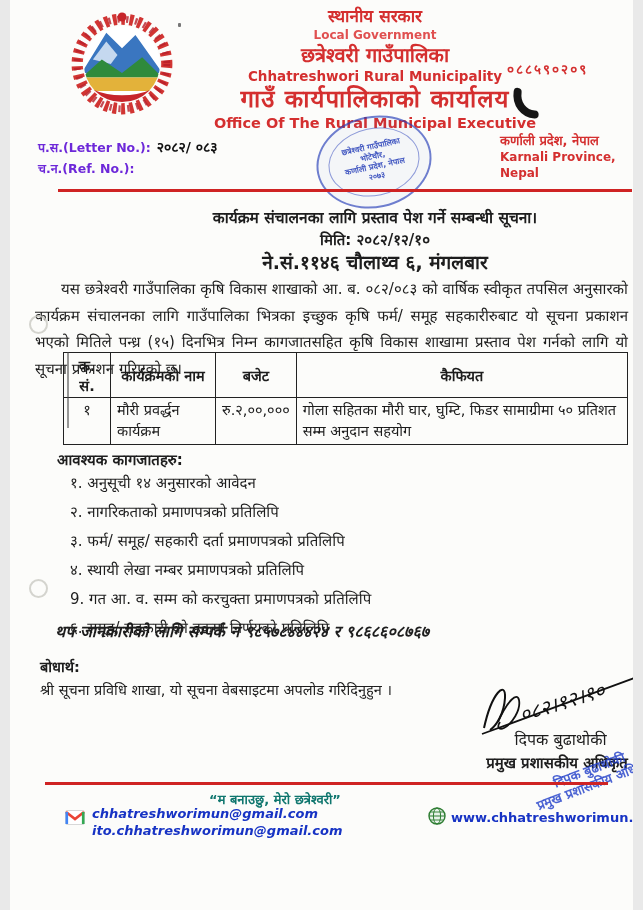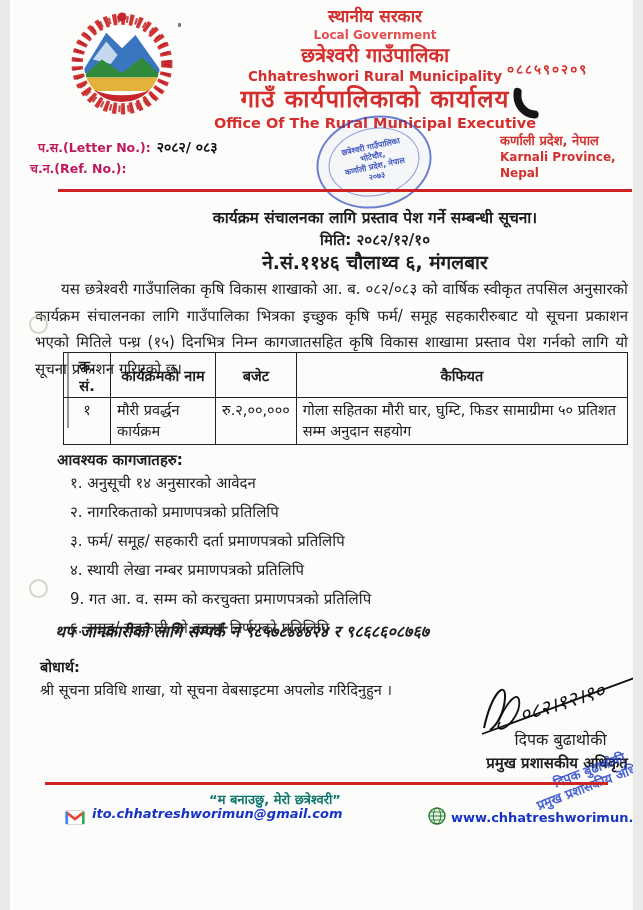--- a/index.html
+++ b/index.html
@@ -21,22 +21,22 @@
   .h-np3 { font-size:24px; font-weight:700; color:#d42f2f; line-height:29px; letter-spacing:1px; }
   .h-en3 { font-size:14.5px; font-weight:700; color:#d42f2f; line-height:18px; }
   .place-block { left:245px; top:134px; width:170px; text-align:center; }
   .place-np { font-size:13px; color:#d42f2f; font-weight:600; line-height:17px; }
   .place-en { font-size:11.5px; color:#d42f2f; font-weight:700; line-height:15px; }
   .phone-number { left:497px; top:60px; font-size:13.5px; font-weight:700; color:#d42f2f; letter-spacing:2px; }
   .province-block { left:490px; top:132px; width:150px; }
   .prov-np { font-size:13px; font-weight:700; color:#d42f2f; line-height:17px; }
   .prov-en { font-size:12px; font-weight:700; color:#d42f2f; line-height:16px; }
   .letter-row { left:28px; top:137px; font-size:12.5px; }
-  .ref-row { left:20px; top:160px; font-size:12.5px; }
-  .lbl { color:#be185d; font-weight:600;margin-top:16px; }
+  .ref-row { left:28px; top:160px; font-size:12.5px; }
+  .lbl { color:#6d28d9; font-weight:600;margin-top:16px; }
   .letter-val { color:#111; font-weight:700; font-size:14px; margin-left:6px; }
   .rule { background:#cf2323; height:3px; }
   .rule-top { left:48px; top:189px; width:574px; }
   .rule-bottom { left:35px; top:782px; width:563px; height:2.5px; }
 
   
   .center-stamp {
     left:306px; top:116px; width:116px; height:92px;
     border:2.5px solid rgba(38,62,185,.65); border-radius:50%;
     transform:rotate(-12deg);
@@ -227,20 +227,21 @@
 
   <div class="abs gmail-icon">
     <svg width="20" height="15" viewBox="0 0 20 15">
       <rect x="0.5" y="0.5" width="19" height="14" rx="1.5" fill="#ffffff" stroke="#d8d8d8"></rect>
       <path d="M1 2 L10 9 L19 2" fill="none" stroke="#ea4335" stroke-width="2.6"></path>
       <rect x="0.5" y="2" width="2.6" height="12" fill="#4285f4"></rect>
       <rect x="16.9" y="2" width="2.6" height="12" fill="#34a853"></rect>
     </svg>
   </div>
   <div class="abs emails">
+    <div>chhatreshworimun@gmail.com</div>
     <div>ito.chhatreshworimun@gmail.com</div>
   </div>
 
   <div class="abs globe-icon">
     <svg width="18" height="18" viewBox="0 0 18 18">
       <circle cx="9" cy="9" r="8" fill="#e8f2ea" stroke="#2e7d32" stroke-width="1.4"></circle>
       <ellipse cx="9" cy="9" rx="3.6" ry="8" fill="none" stroke="#2e7d32" stroke-width="1"></ellipse>
       <line x1="1" y1="9" x2="17" y2="9" stroke="#2e7d32" stroke-width="1"></line>
       <line x1="2.2" y1="5" x2="15.8" y2="5" stroke="#2e7d32" stroke-width="0.9"></line>
       <line x1="2.2" y1="13" x2="15.8" y2="13" stroke="#2e7d32" stroke-width="0.9"></line>

